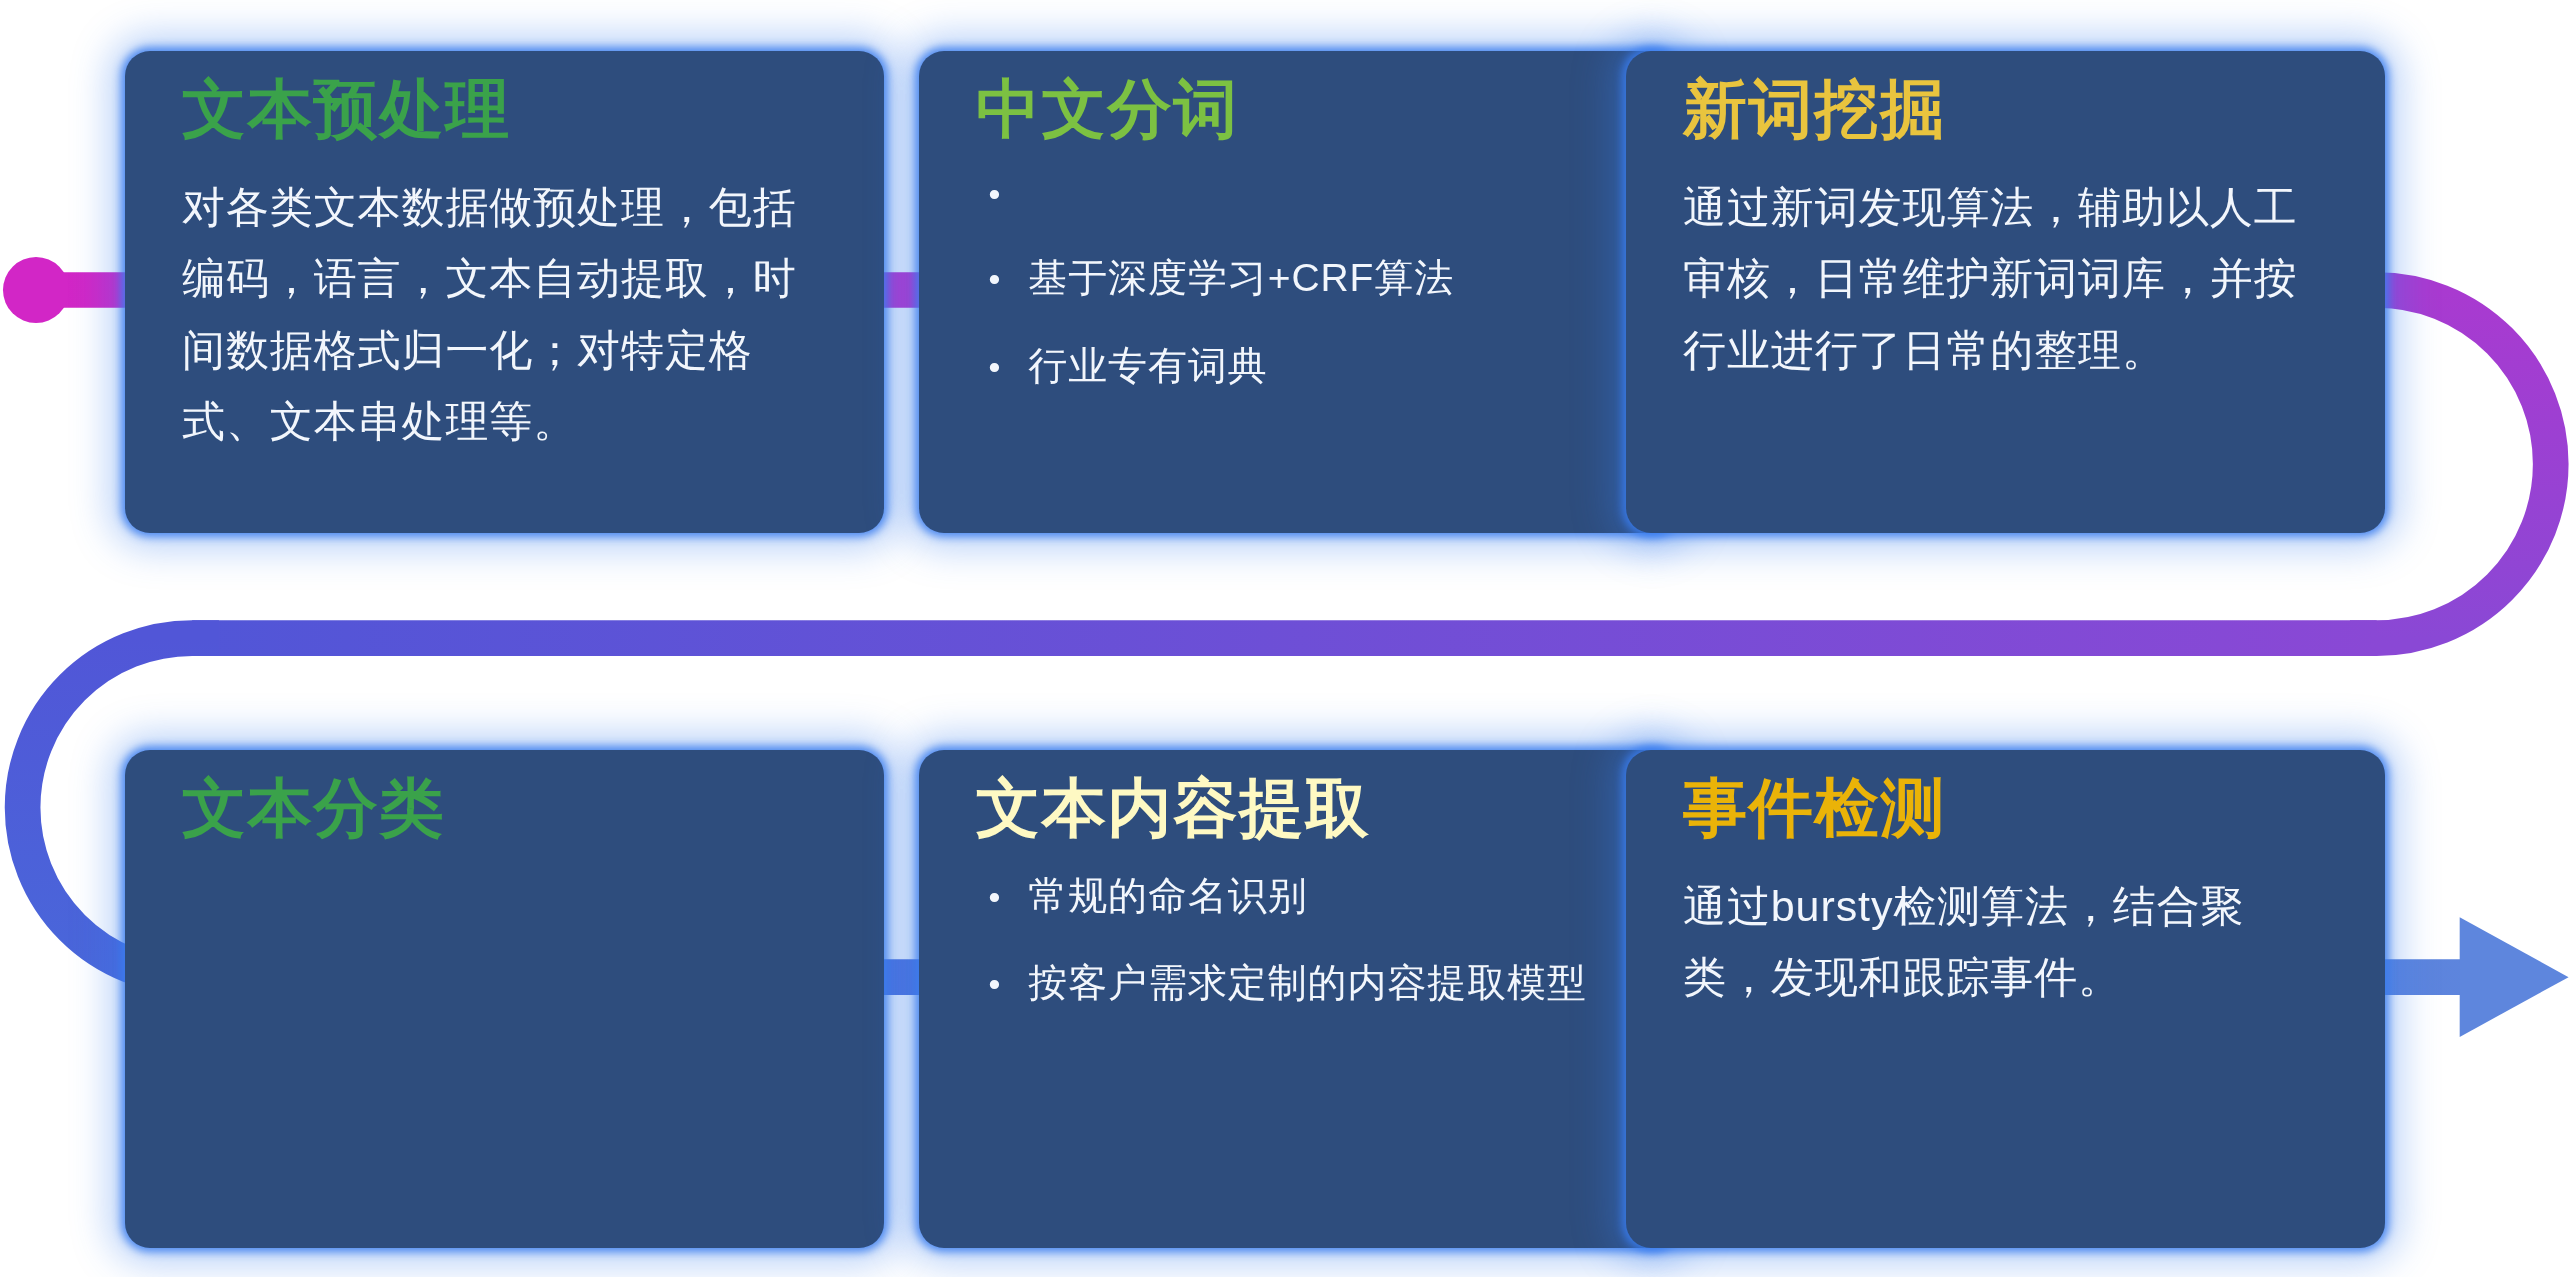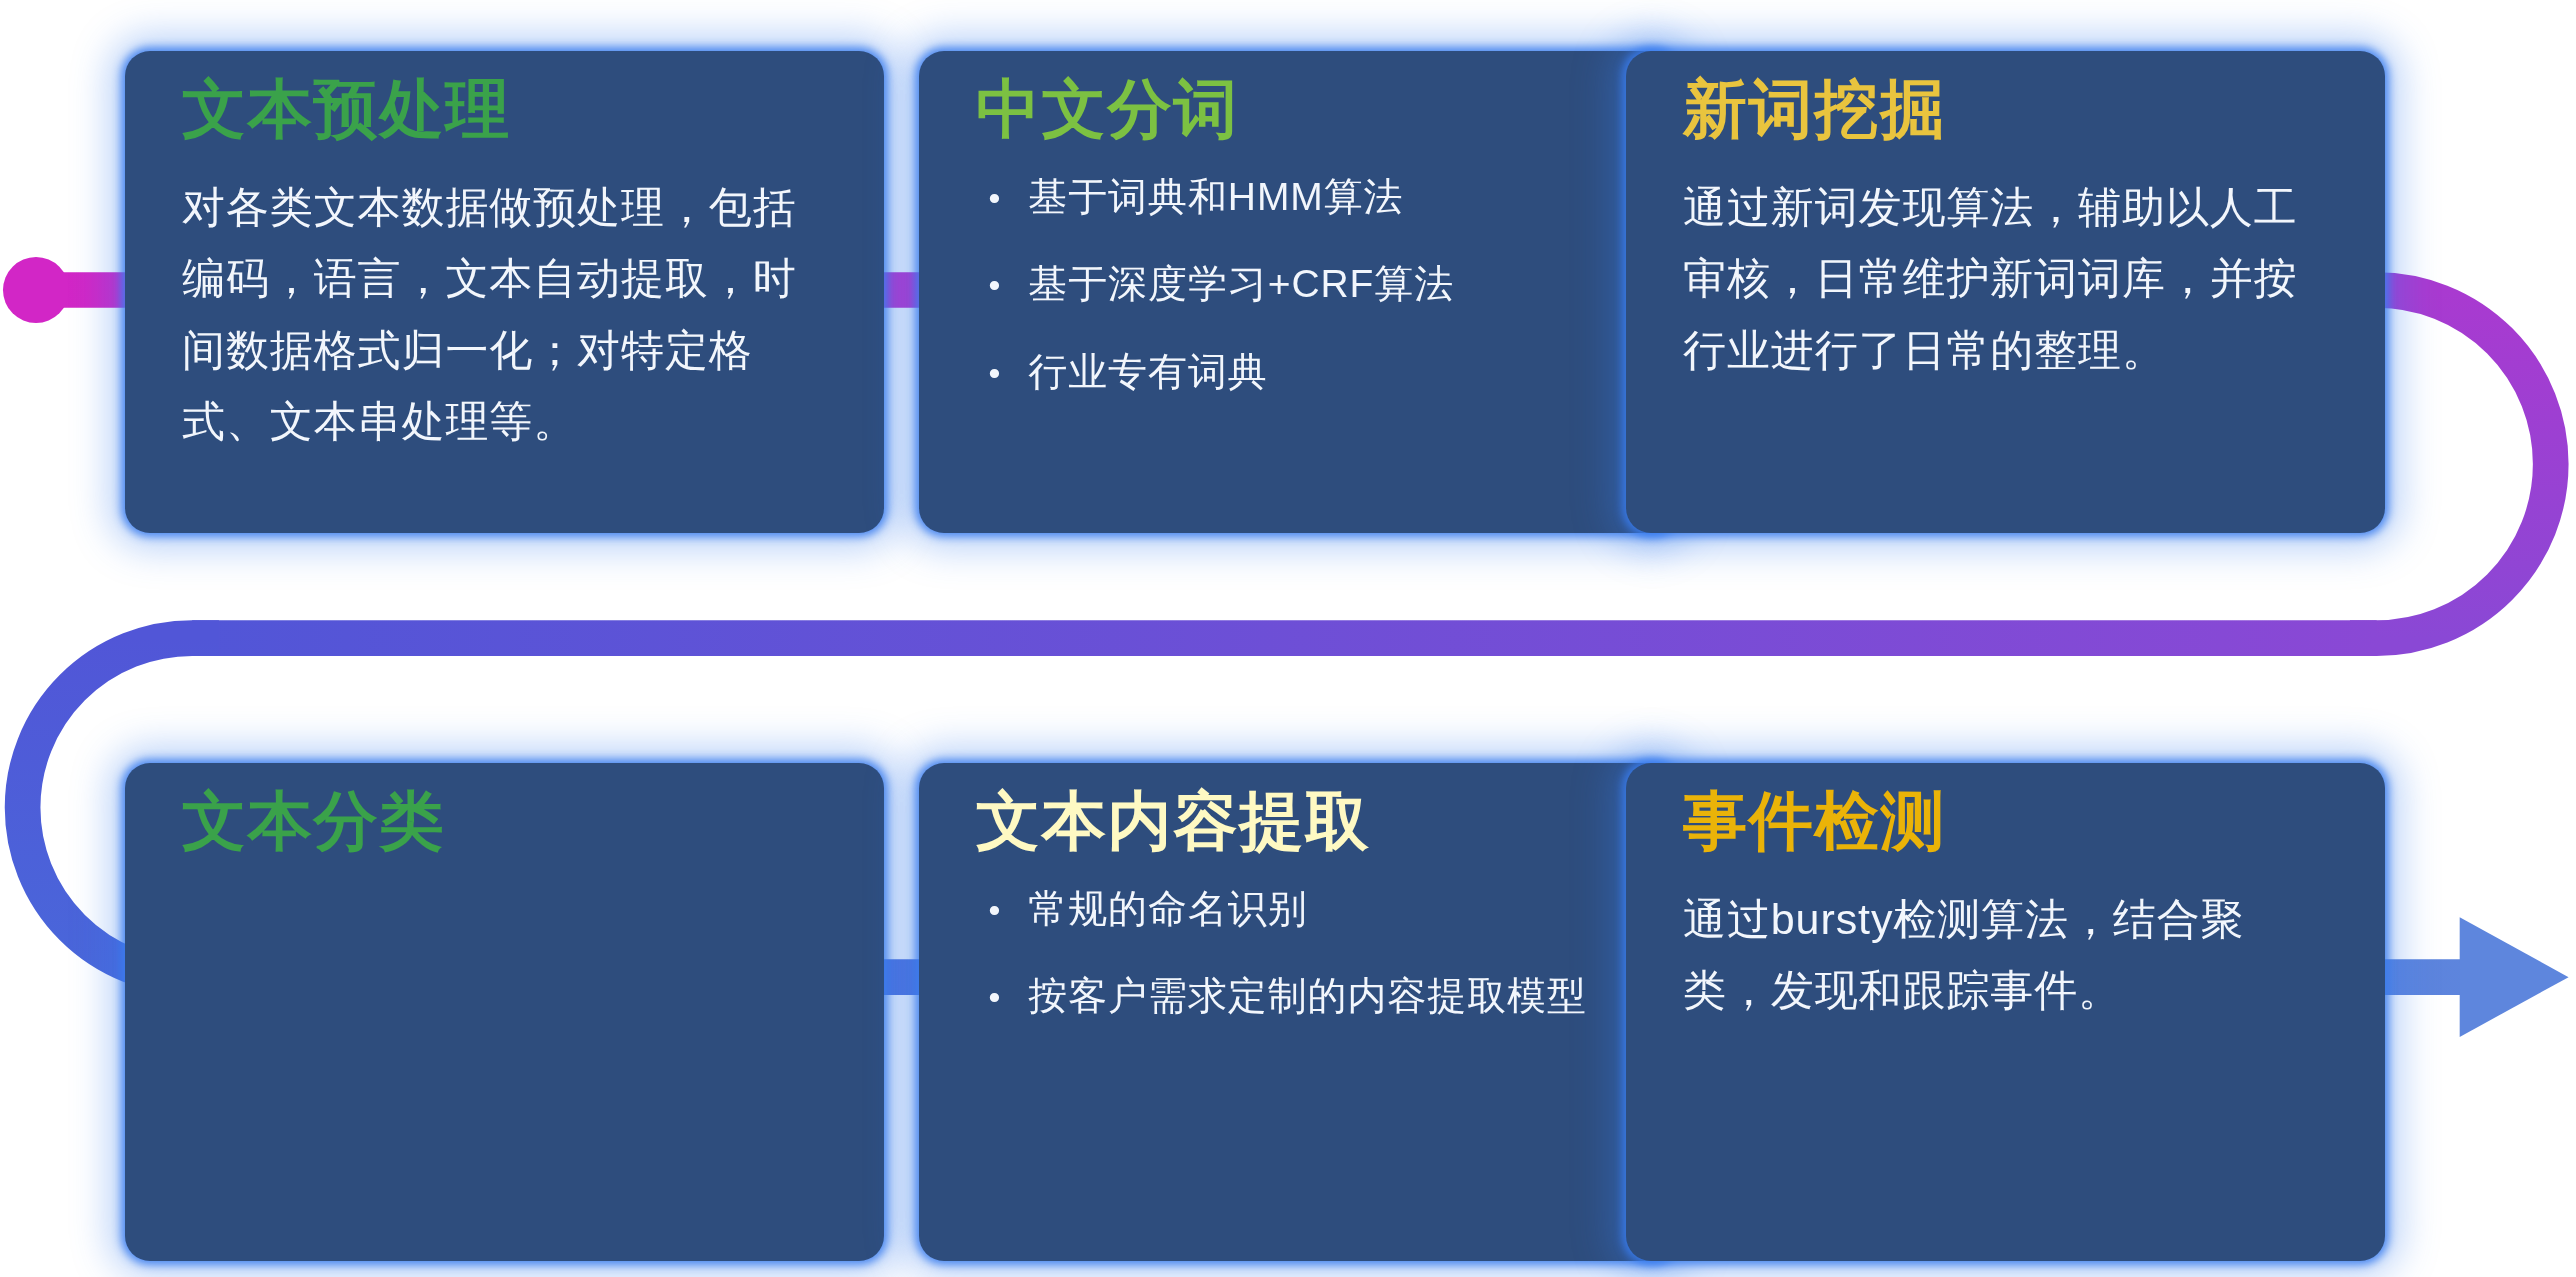--- a/index.html
+++ b/index.html
@@ -26,21 +26,21 @@
     width: 759px;
     box-sizing: border-box;
     background: var(--card-bg, #2e4d7d);
     border-radius: 25px;
     padding: 25px 55px 0 57px;
     color: var(--body-text, #f2f6fc);
     box-shadow: 0 0 9px 3.6px rgba(58,125,238,0.85),
                 0 0 37px 16px rgba(58,125,238,0.35);
   }
   .row-1 { top: 51px;  height: 482px; }
-  .row-2 { top: 750px; height: 498px; margin-top: 13px; }
+  .row-2 { top: 750px; height: 498px; }
   .col-1 { left: 125px;  }
   .col-2 { left: 919px; }
   .col-3 { left: 1626px; }
   .card-title {
     margin: 0 0 28.6px 0;
     font-size: 64px;
     font-weight: bold;
     line-height: 1.05;
     letter-spacing: 1.8px;
   }
@@ -110,21 +110,20 @@
   <section class="card row-1 col-1">
     <h2 class="card-title" style="color: rgb(58, 162, 74);">文本预处理</h2>
     <p class="card-body">对各类文本数据做预处理，包括编码，语言，文本自动提取，时间数据格式归一化；对特定格式、文本串处理等。</p>
   </section>
 
   <section class="card row-1 col-2">
     <h2 class="card-title" style="color: rgb(124, 193, 66);">中文分词</h2>
     <ul class="card-bullets">
       <li class="bullet-item">
         <span class="bullet-dot">•</span>
-        <span>基于词典和HMM算法</span>
       </li>
       <li class="bullet-item">
         <span class="bullet-dot">•</span>
         <span>基于深度学习+CRF算法</span>
       </li>
       <li class="bullet-item">
         <span class="bullet-dot">•</span>
         <span>行业专有词典</span>
       </li>
     </ul>

